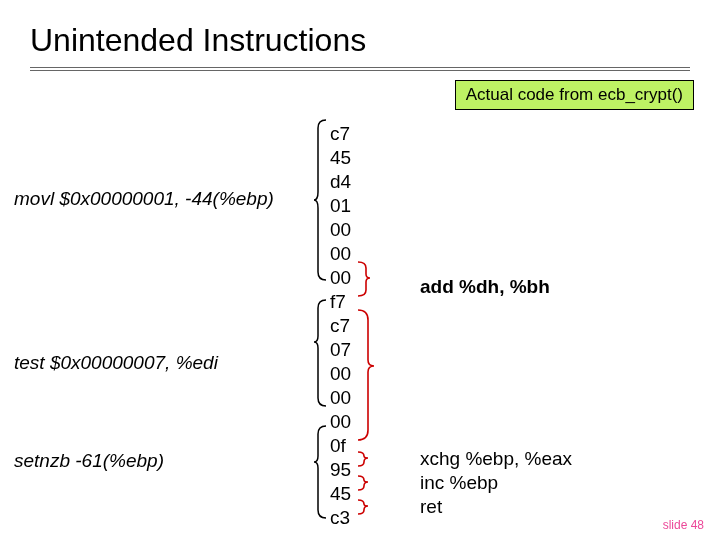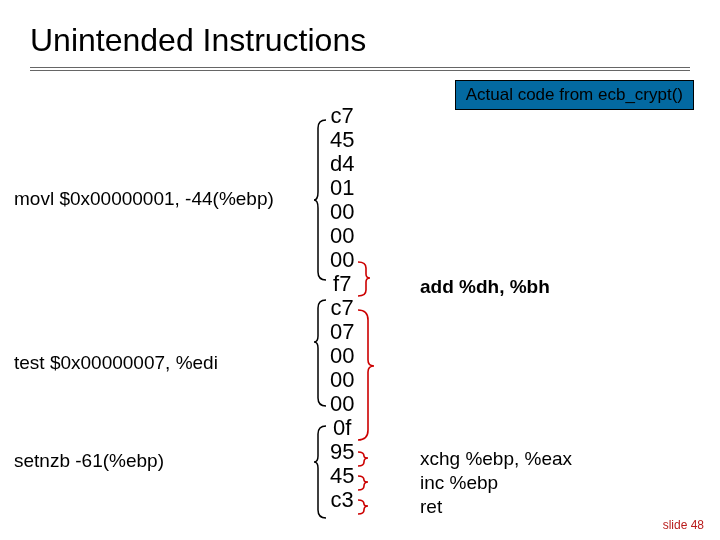--- a/index.html
+++ b/index.html
@@ -1,33 +1,33 @@
 <!DOCTYPE html>
 <html><head>
 <meta charset="utf-8">
 <style>
   * { margin: 0; padding: 0; box-sizing: border-box; }
   html, body { width: 720px; height: 540px; background: #fff; font-family: Verdana, Arial, sans-serif; color: #000; }
   .slide { position: relative; width: 720px; height: 540px; }
   .title { font-size: 32px; font-weight: 400; padding: 22px 0 2px 30px; }
   .rule { border-top: 4px double #666; margin: 6px 30px 0 30px; }
-  .source-box { position: absolute; top: 80px; right: 26px; border: 1px solid #000; background: #0369a1; padding: 4px 10px; font-size: 17px; }
-  .left-instr { position: absolute; left: 14px; font-size: 19px; }
+  .source-box { position: absolute; top: 80px; right: 26px; border: 1px solid #000; background: #bef264; padding: 4px 10px; font-size: 17px; }
+  .left-instr { position: absolute; left: 14px; font-size: 19px; font-style: italic; }
   .left-instr.i1 { top: 188px; }
   .left-instr.i2 { top: 328px; margin-top: 24px; }
   .left-instr.i3 { top: 450px; }
-  .bytes { position: absolute; left: 330px; top: 104px; font-size: 22px; line-height: 24px; text-align: center; }
+  .bytes { position: absolute; left: 330px; top: 122px; font-size: 19px; line-height: 24px; }
   .bytes div { height: 24px; }
   .right-instr { position: absolute; left: 420px; font-size: 19px; }
   .right-instr.r1 { top: 276px; font-weight: bold; }
   .right-instr.r2 { top: 354px; }
   .right-instr.r3 { top: 448px; }
   .right-instr.r4 { top: 472px; }
   .right-instr.r5 { top: 496px; }
-  .slide-num { position: absolute; bottom: 8px; right: 16px; font-size: 12px; color: #b91c1c; }
+  .slide-num { position: absolute; bottom: 8px; right: 16px; font-size: 12px; color: #ec4899; }
   svg.brackets { position: absolute; left: 0; top: 0; pointer-events: none; }
 </style>
 </head>
 <body>
 
 <div class="slide">
   <div class="title">Unintended Instructions</div>
   <div class="rule"></div>
 
   <div class="source-box">Actual code from ecb_crypt()</div>

